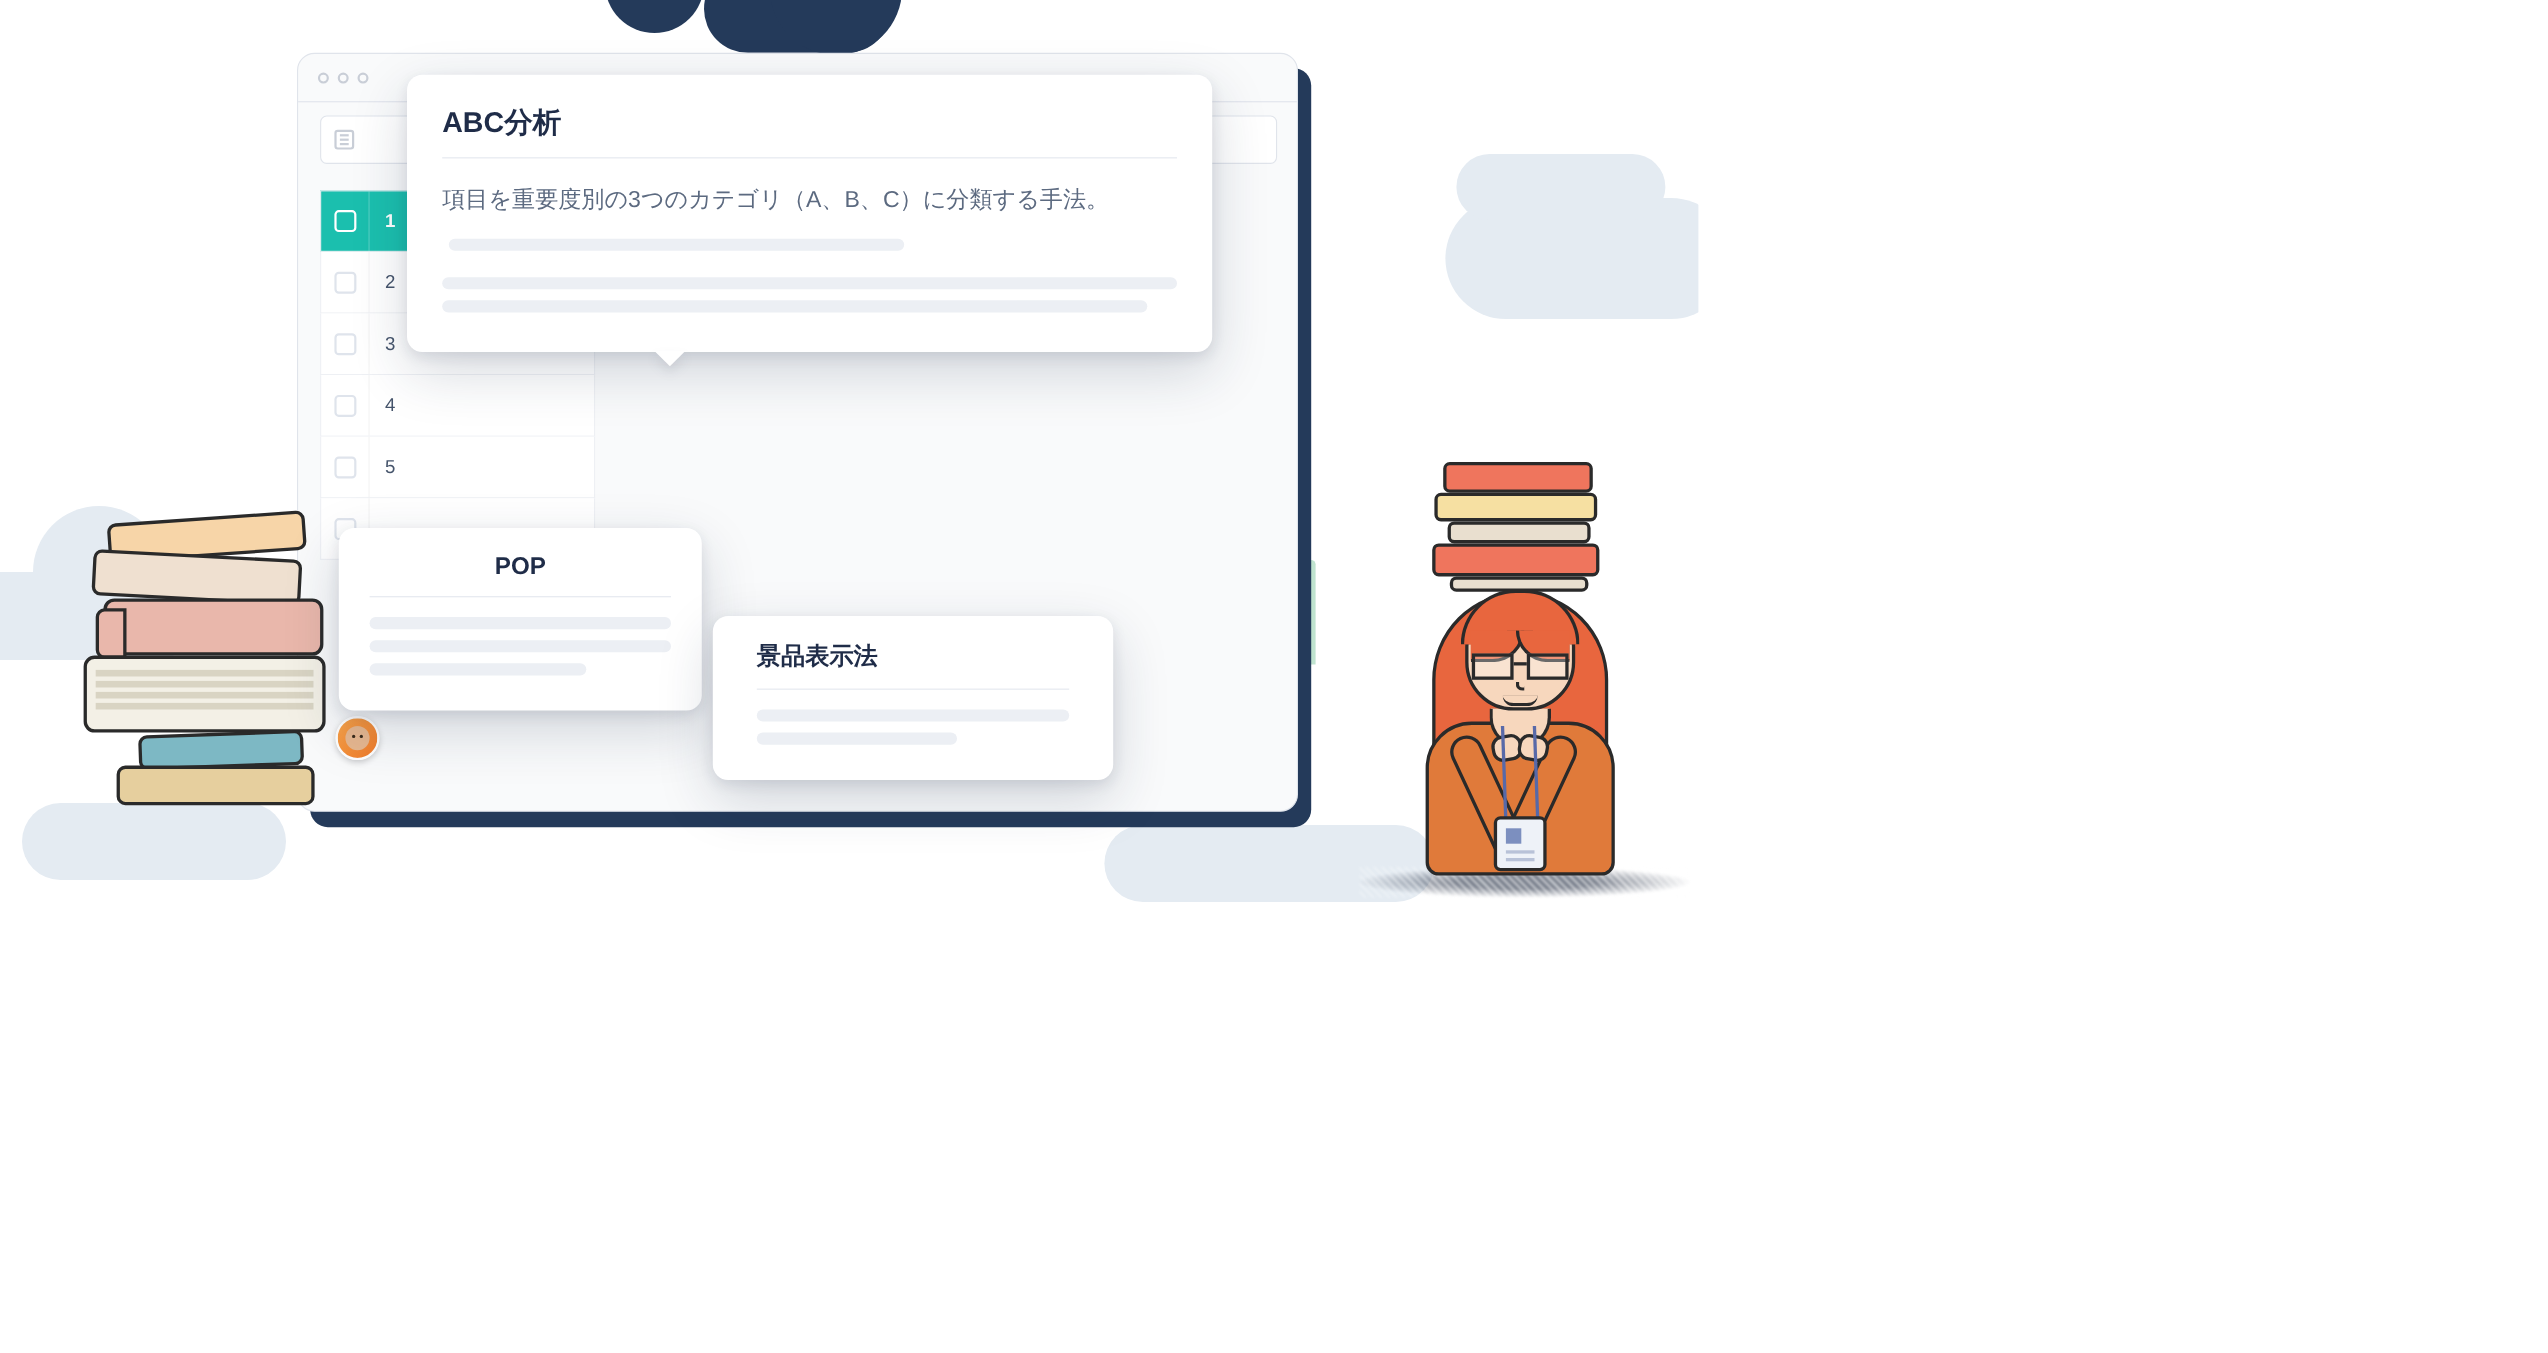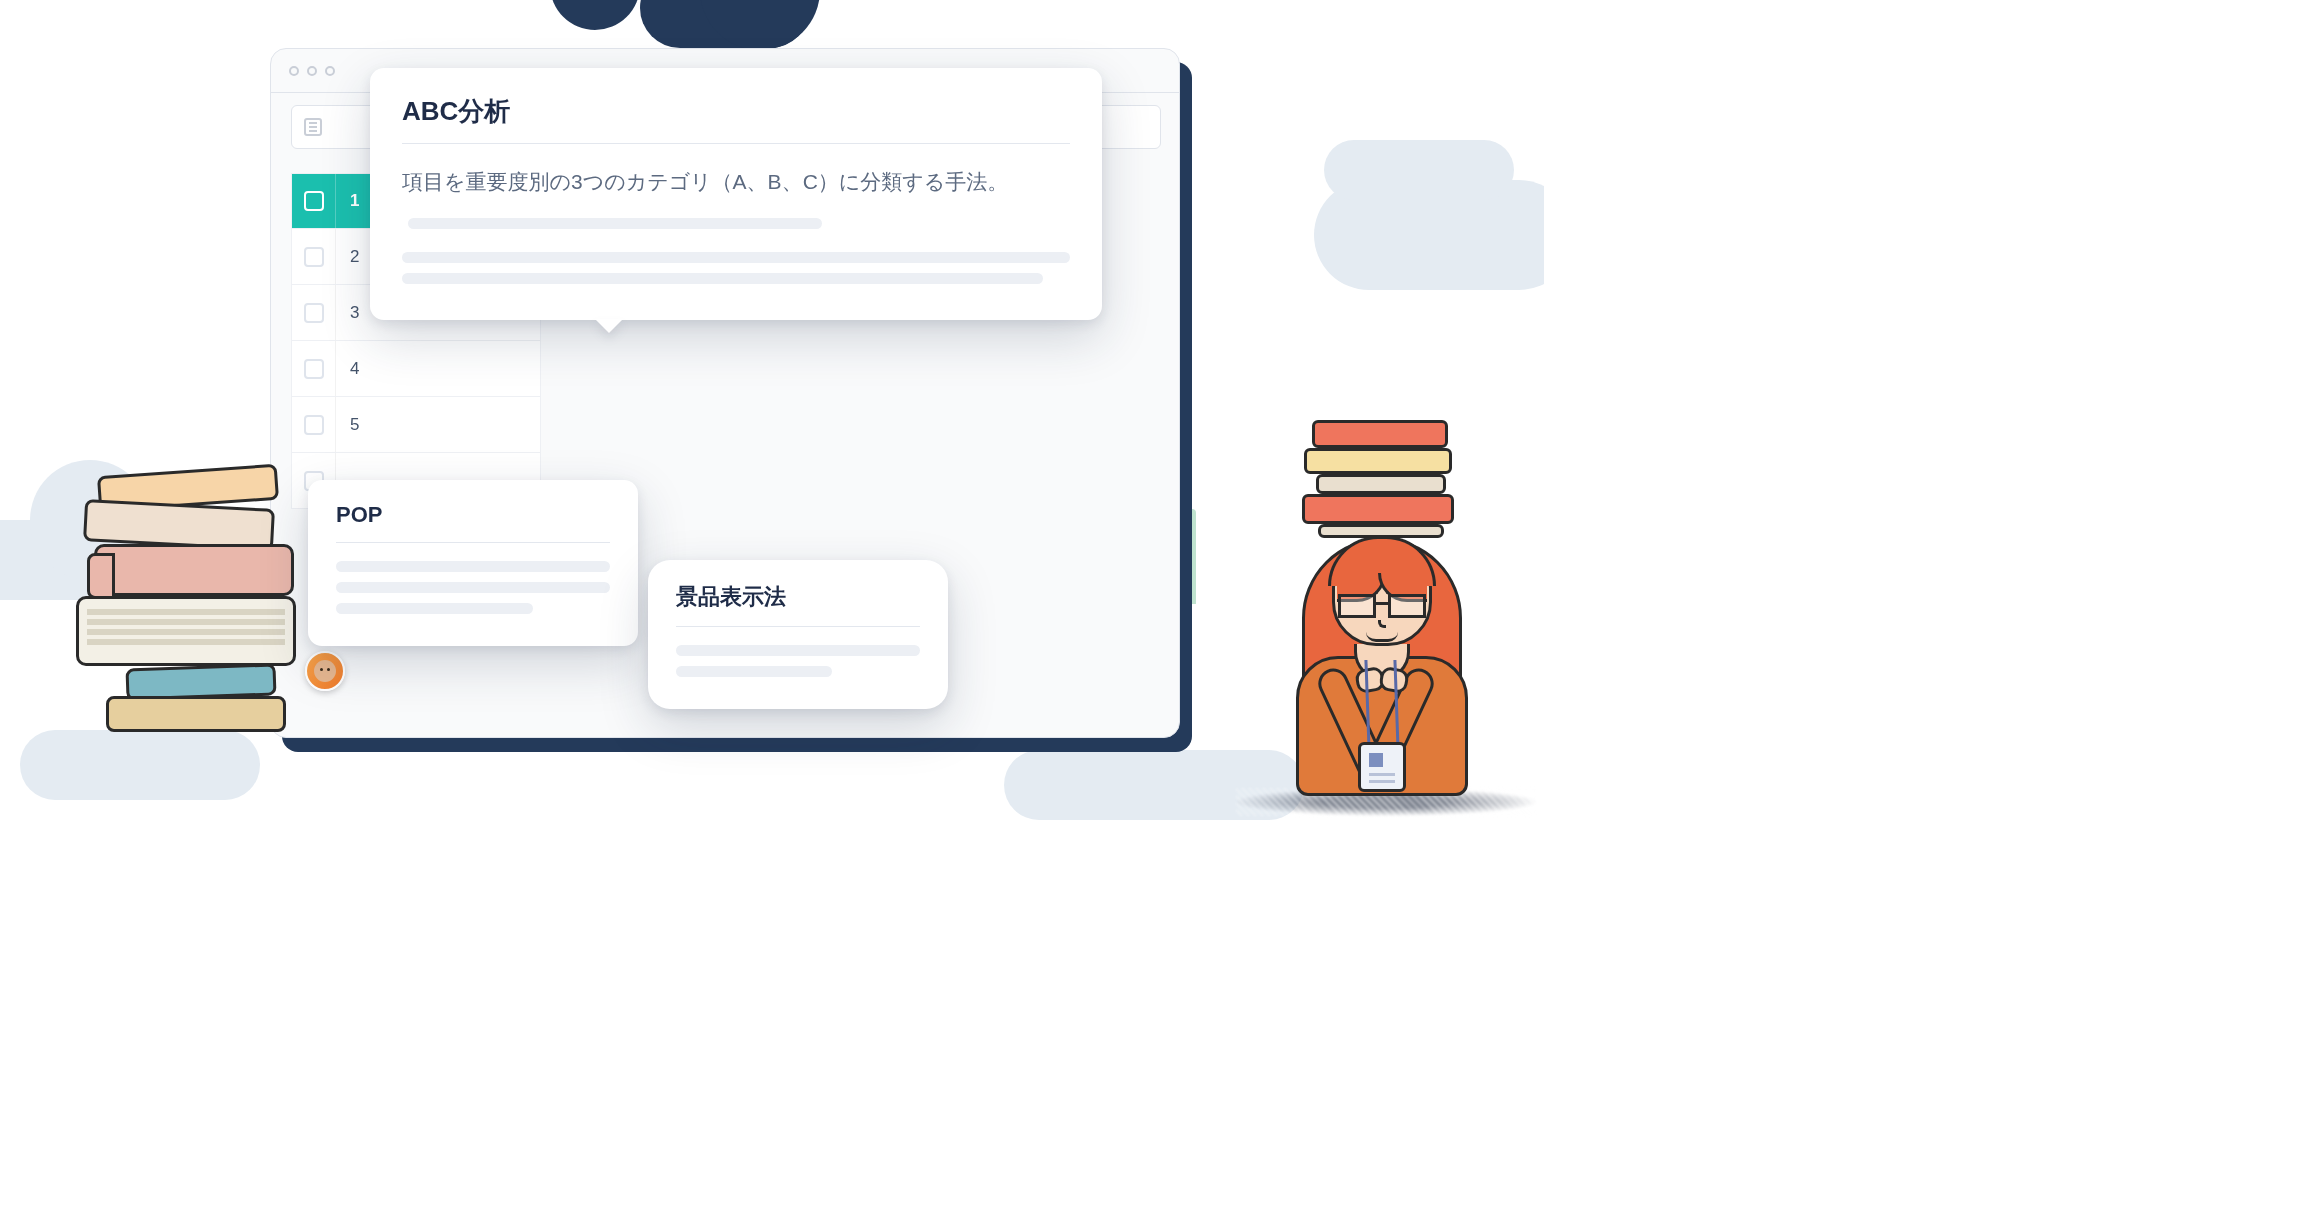--- a/index.html
+++ b/index.html
@@ -75,22 +75,22 @@
   .card p { color:#5c6a80; font-size:21px; line-height:1.9; }
   .placeholder { height:11px; background:#eceff4; border-radius:6px; margin:10px 0;}
 
   .card-abc { left:370px; top:68px; width:732px; }
   .card-abc::after{
     content:""; position:absolute; bottom:-13px; left:225px;
     width:0; height:0; border-left:14px solid transparent; border-right:14px solid transparent; border-top:14px solid #fff;
     filter: drop-shadow(0 6px 5px rgba(30,44,72,.10));
   }
 
-  .card-pop { left:308px; top:480px; width:330px; padding:22px 28px; }
-  .card-law { left:648px; top:560px; width:300px; padding:22px 28px; z-index:7;border-radius:22px;}
+  .card-pop { left:308px; top:480px; width:330px; padding:22px 28px;text-align:center; }
+  .card-law { left:648px; top:560px; width:364px; padding:22px 40px; z-index:7;}
 
   
   .chart-area { position:absolute; left:540px; top:366px; width:560px; }
   .chart-title { color:#9aa5b4; font-size:19px; margin-bottom:12px;}
   .chart-title a { color:#8e99a8; text-decoration:underline; font-weight:600;}
   .chart {
     position:relative; height:200px;
     background-image:
       repeating-linear-gradient(to right, transparent 0 48px, #fff 48px 50px),
       repeating-linear-gradient(to bottom, transparent 0 38px, #fff 38px 40px);

